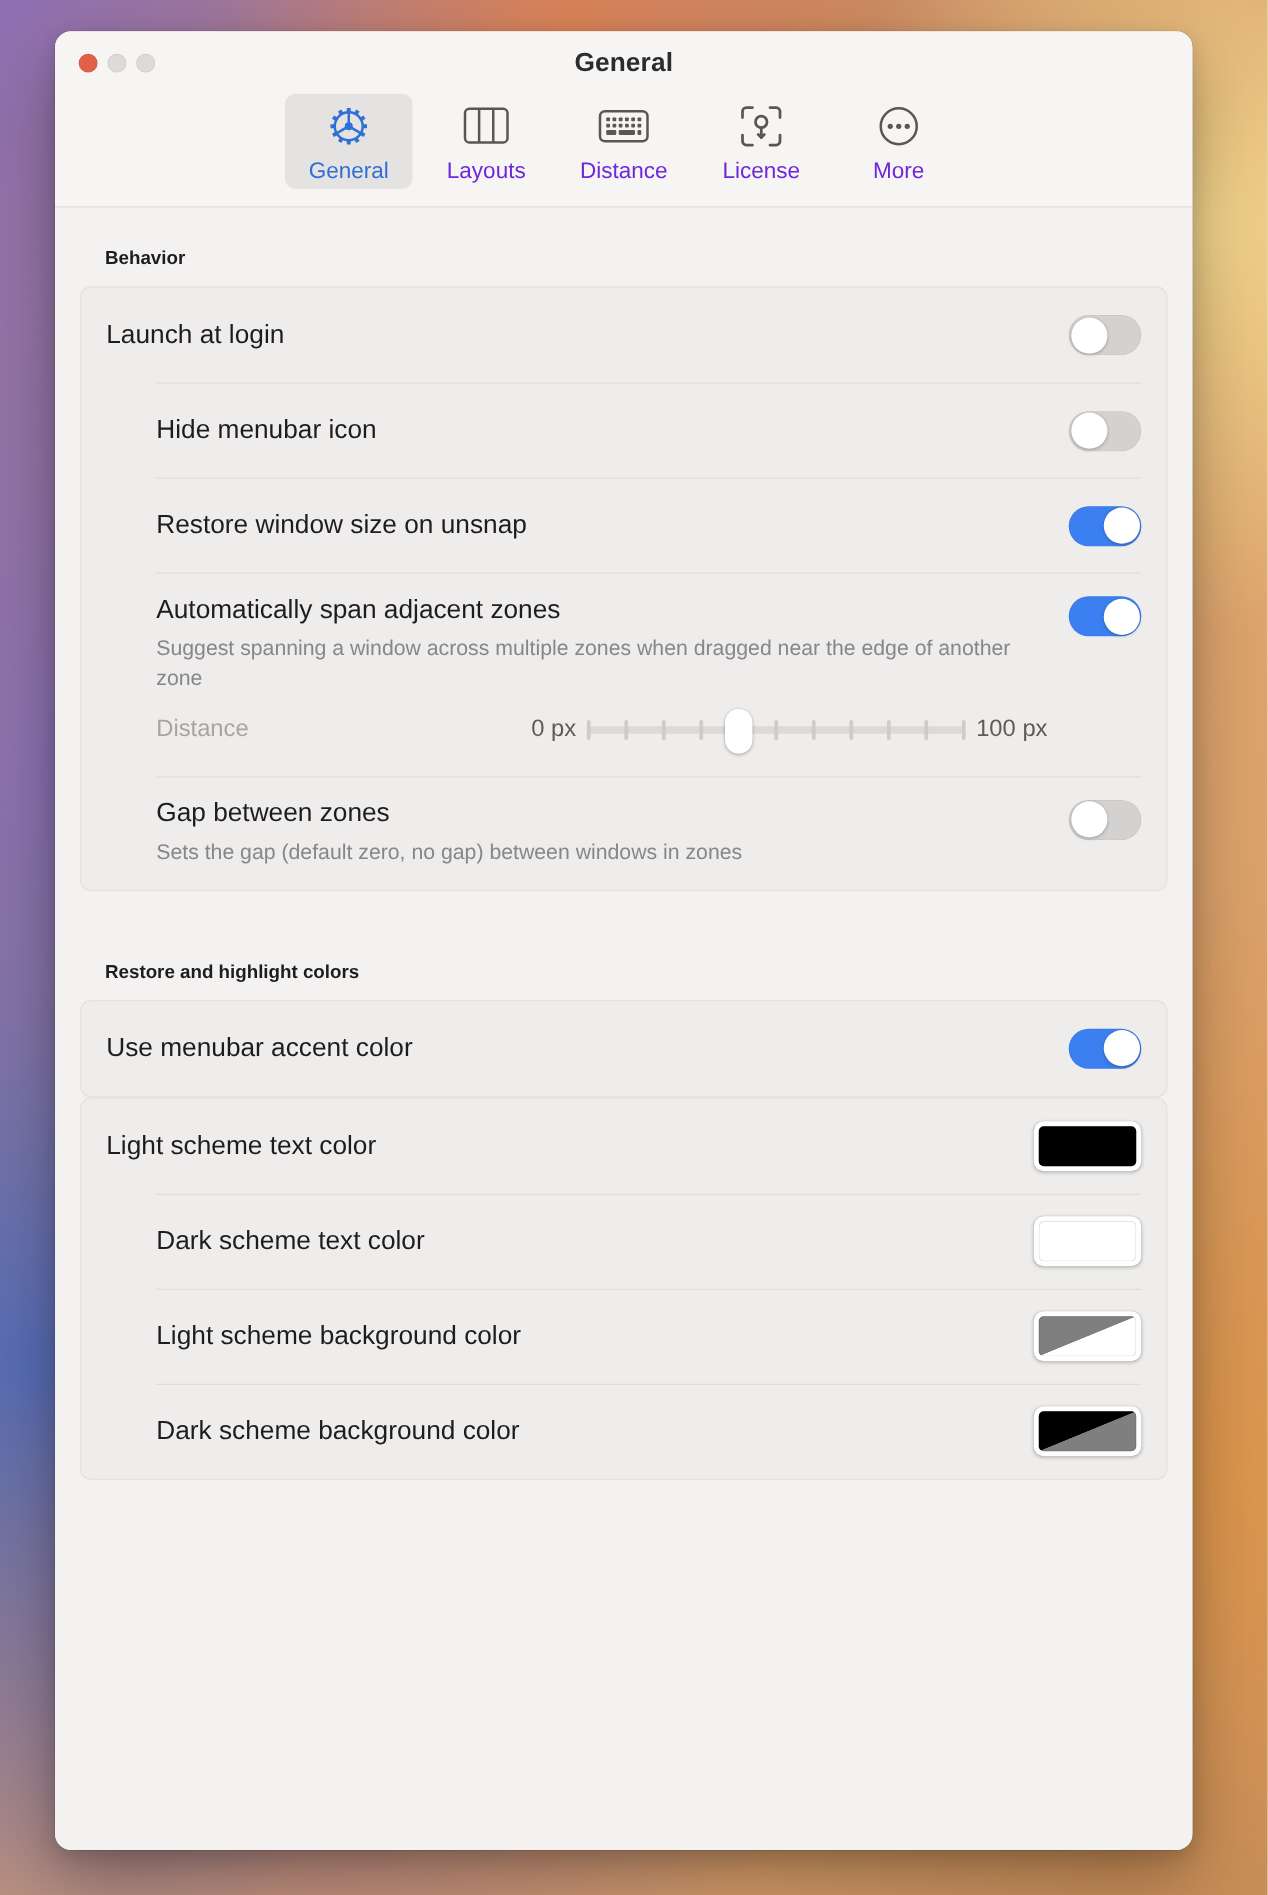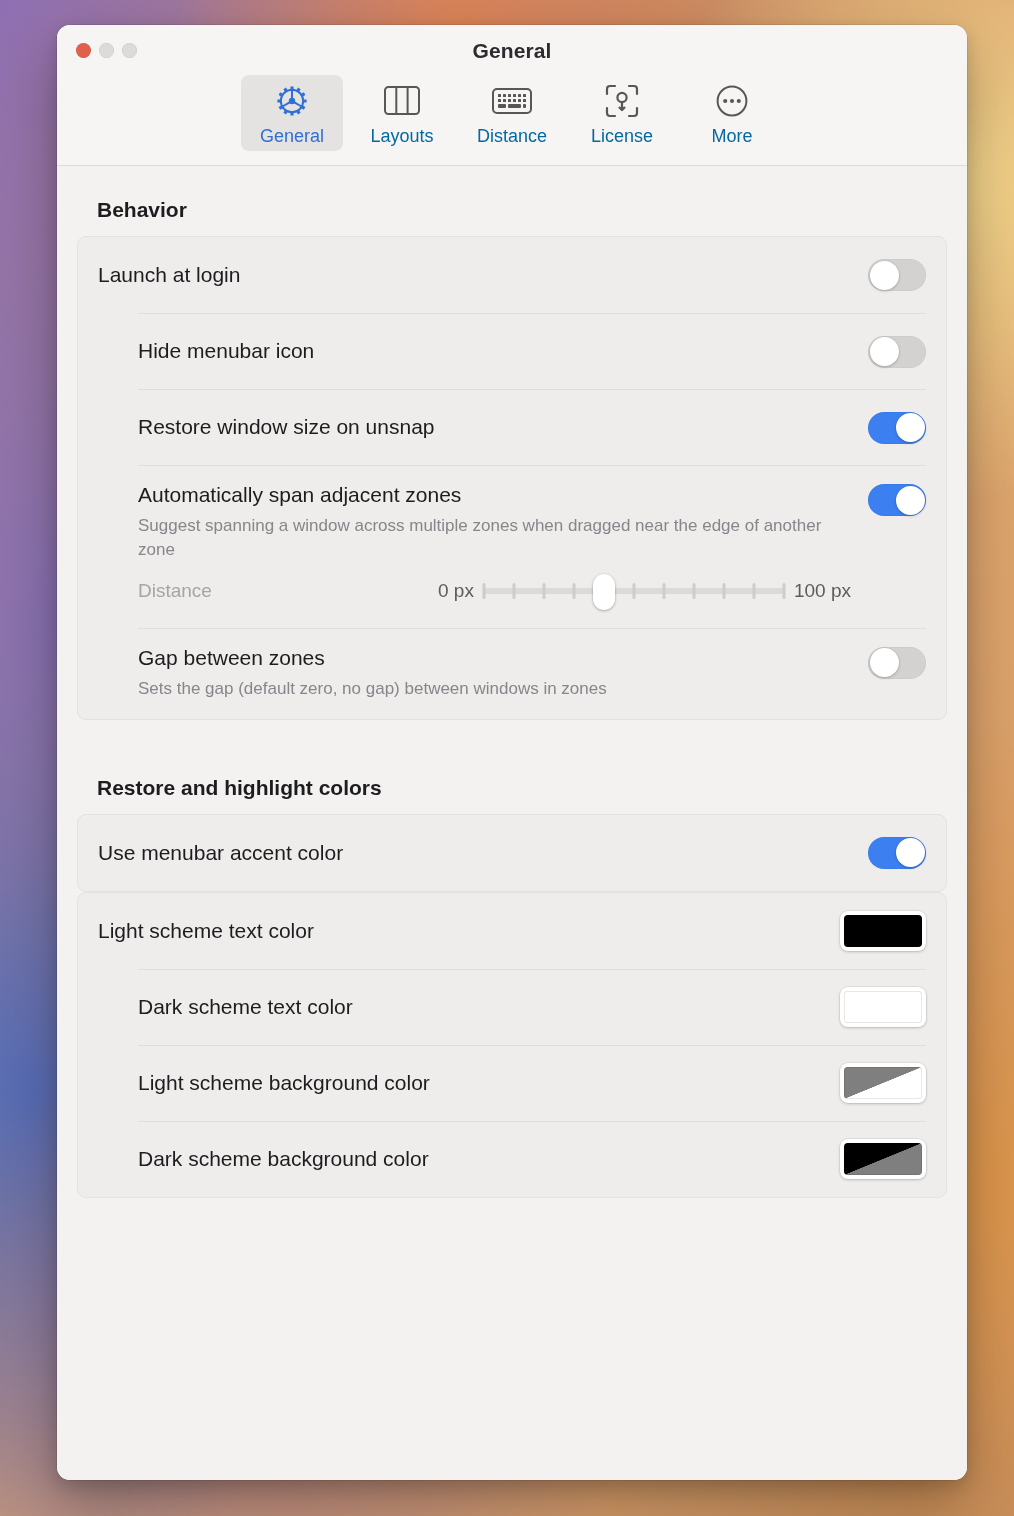--- a/index.html
+++ b/index.html
@@ -25,21 +25,21 @@
       radial-gradient(ellipse 60% 55% at 3% 72%, rgba(44,104,196,0.92) 0%, rgba(44,104,196,0) 60%),
       radial-gradient(ellipse 65% 50% at 97% 78%, rgba(222,150,74,0.92) 0%, rgba(222,150,74,0) 62%),
       radial-gradient(ellipse 50% 35% at 95% 12%, rgba(243,215,140,0.95) 0%, rgba(243,215,140,0) 60%),
       radial-gradient(ellipse 45% 30% at 45% 2%, rgba(226,132,80,0.85) 0%, rgba(226,132,80,0) 62%),
       linear-gradient(125deg, #8e6fb4 0%, #c98a63 32%, #e0a86f 58%, #dba06a 78%, #c08a5e 100%);
   }
 
   
   #window {
     position: absolute;
-    left: 57px;
+    left: 44px;
     top: 25px;
     width: 910px;
     height: 1455px;
     background: #f3f2f1;
     border-radius: 13px;
     box-shadow:
       0 0 0 0.5px rgba(0,0,0,0.14),
       0 26px 60px rgba(0,0,0,0.30),
       0 6px 16px rgba(0,0,0,0.14);
     overflow: hidden;
@@ -97,35 +97,35 @@
     gap: 7px;
     cursor: default;
   }
   .tb-item.selected { background: #e4e3e1; }
   .tb-icon {
     height: 38px;
     display: flex; align-items: center; justify-content: center;
   }
   .tb-label {
     font-size: 18px;
-    color: #0369a1;
+    color: #6d28d9;
     line-height: 1;
   }
   .tb-item.selected .tb-label { color: #2f6fd6; }
 
   
   .content {
     flex: 1 1 auto;
     padding: 32px 20px 0 20px;
     background: #f3f2f1;
     overflow: hidden;
   }
 
   .section-title {
-    font-size: 21px;
+    font-size: 15px;
     font-weight: bold;
     color: #1d1d1f;
     padding-left: 20px;
     margin-bottom: 14px;
   }
   .section-title.spaced { margin-top: 56px; }
 
   .group {
     background: #eeedeb;
     border: 1px solid #e4e2e0;

